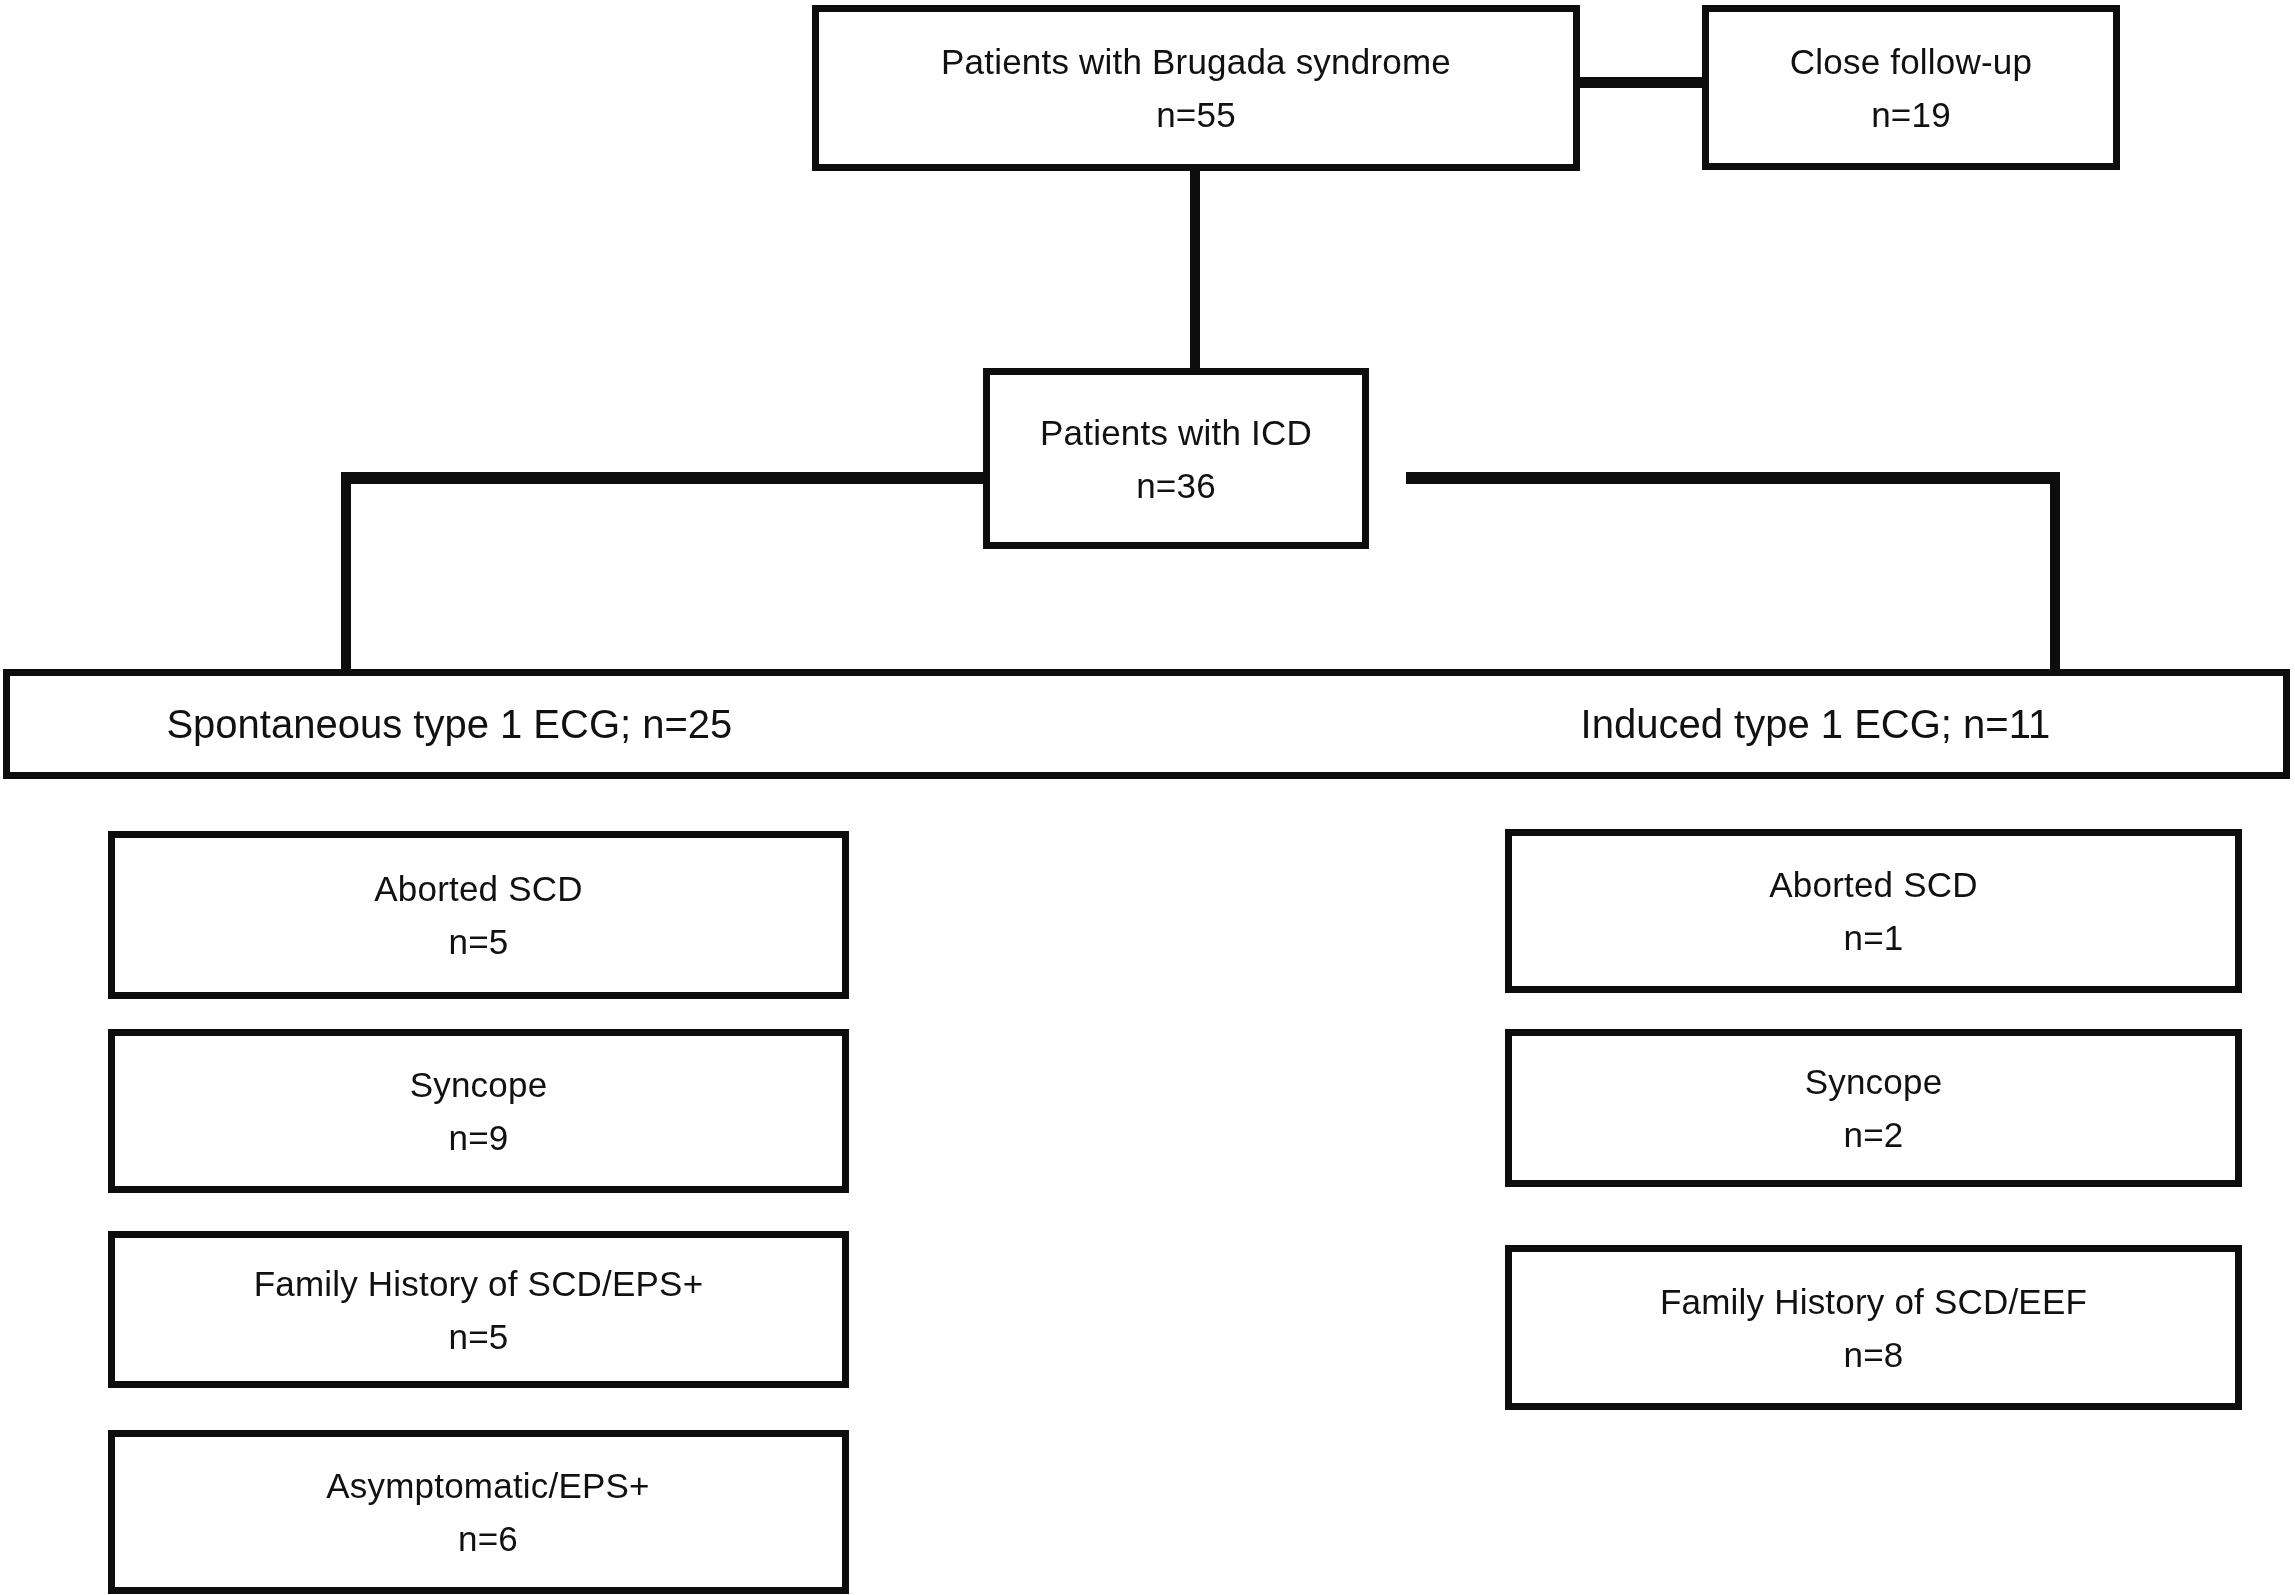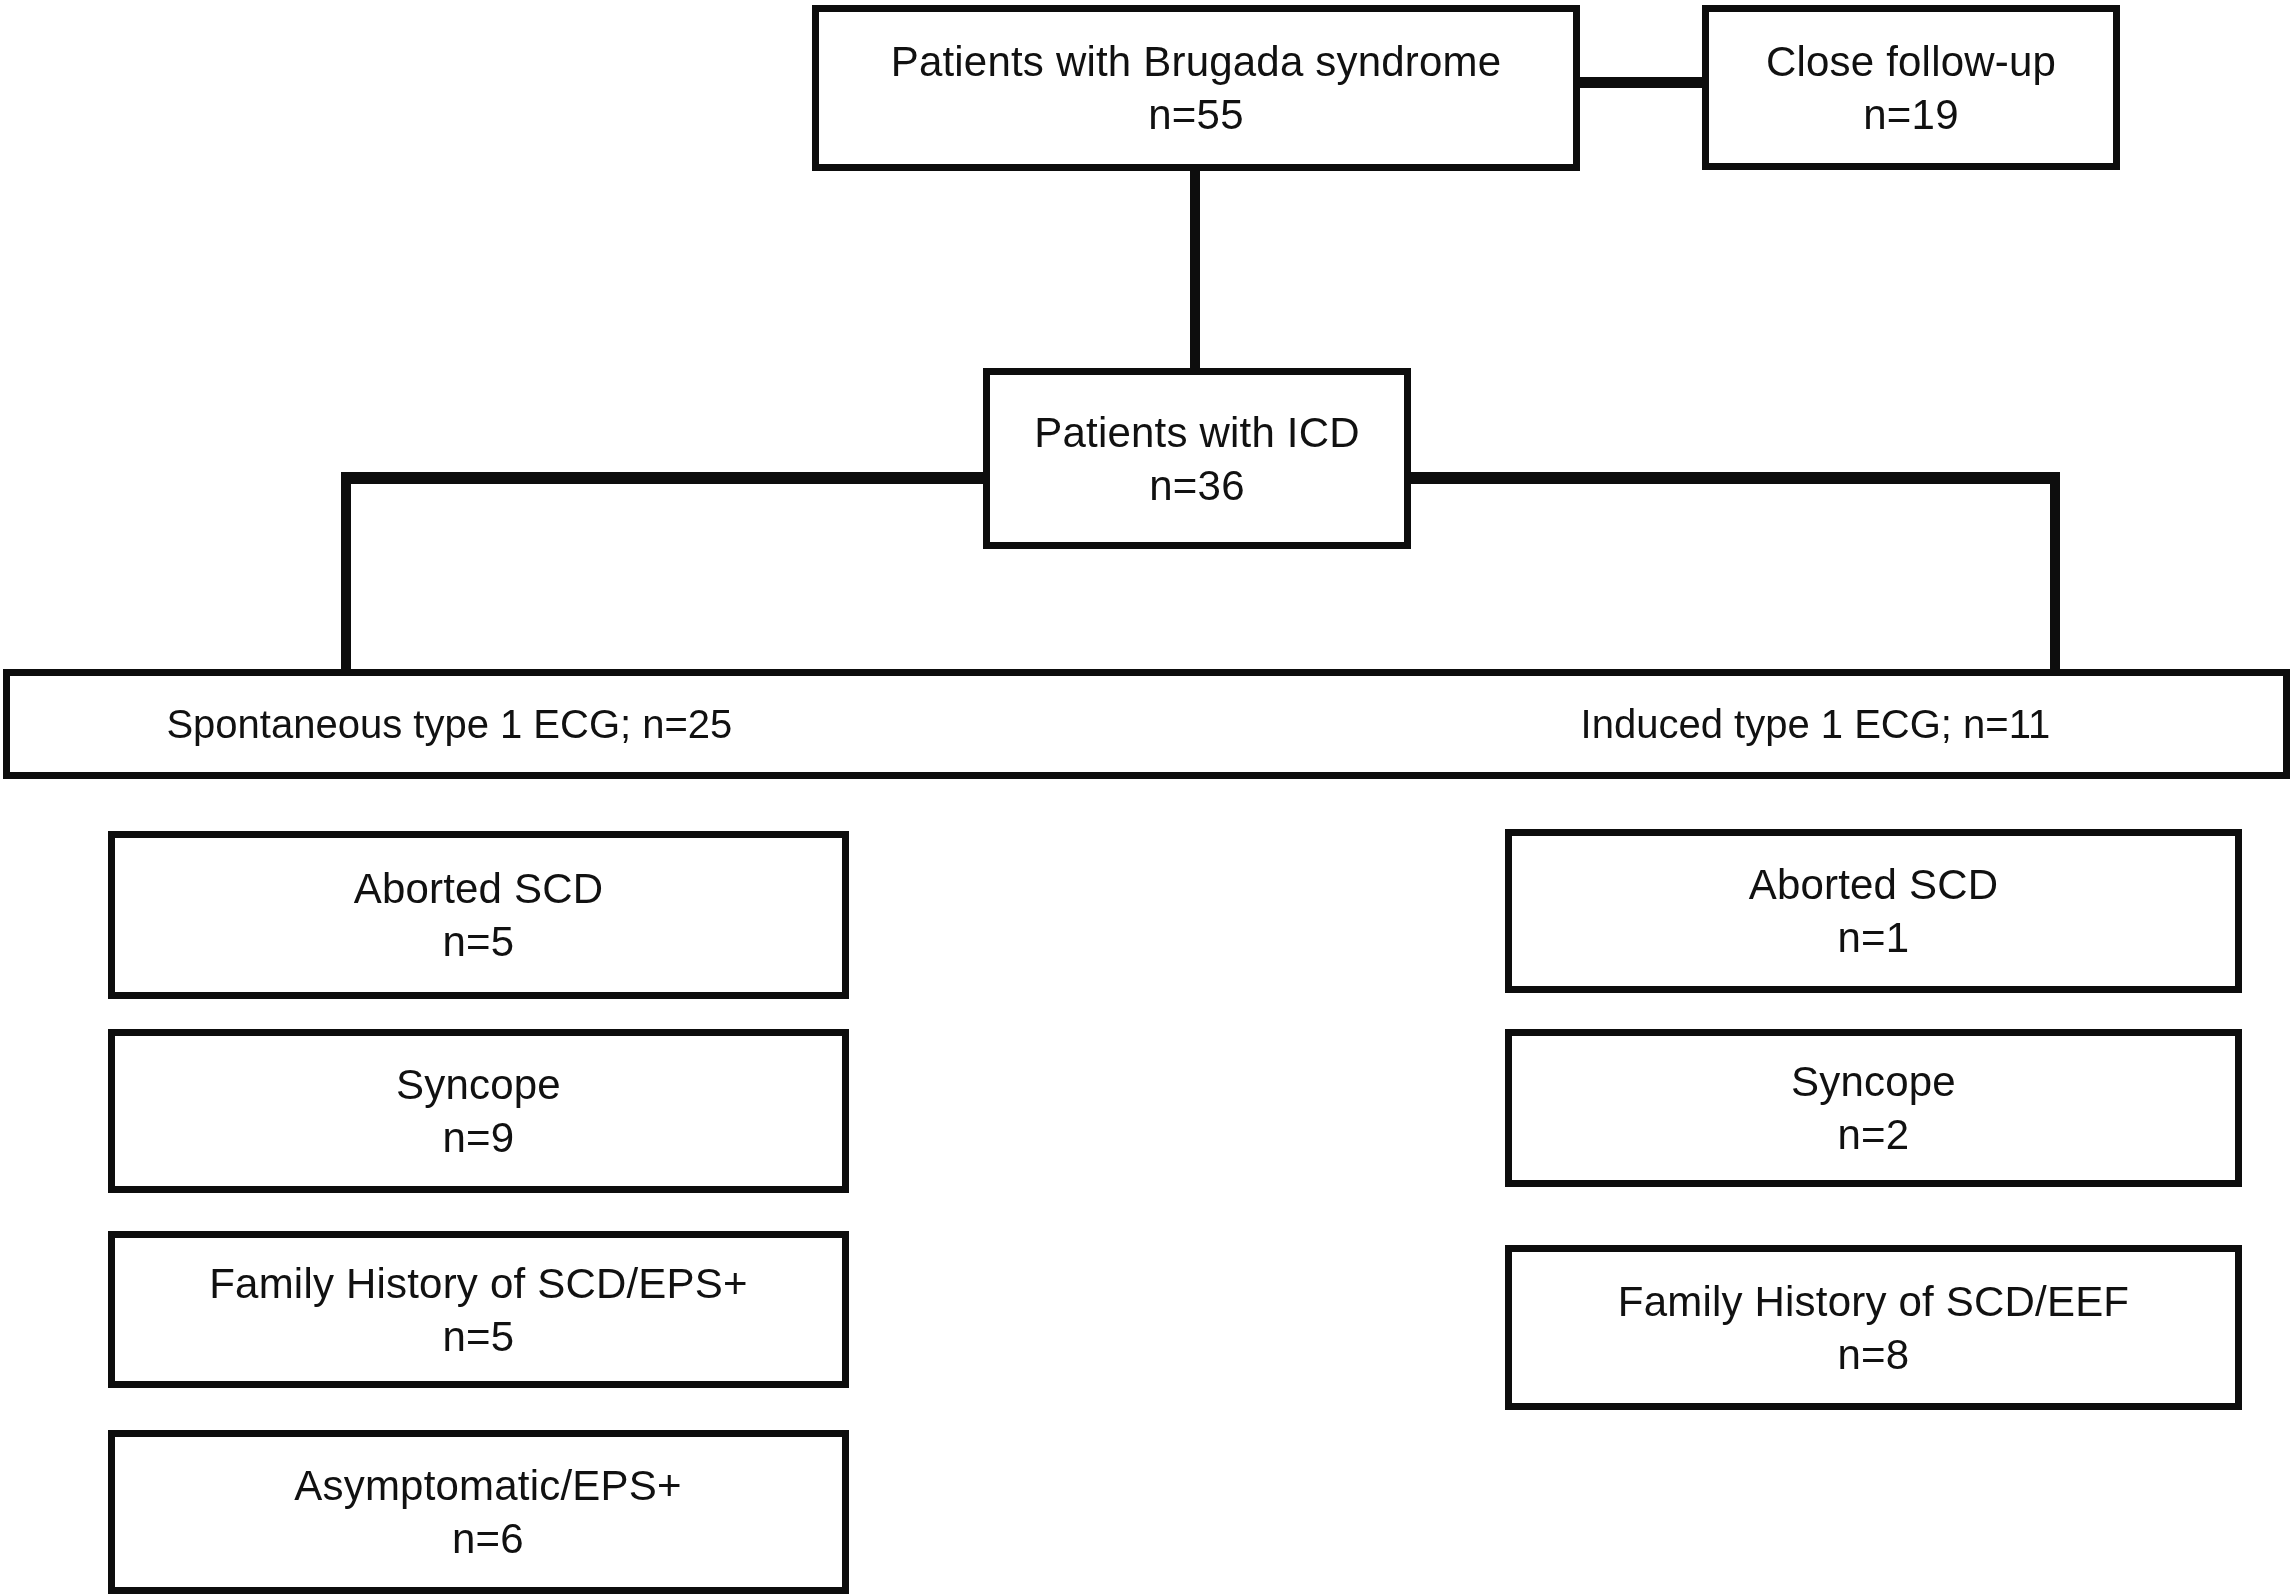--- a/index.html
+++ b/index.html
@@ -32,21 +32,21 @@
   .node{
     position:absolute;
     border:7.7px solid var(--line);
     background:var(--bg);
     box-sizing:border-box;
     display:flex;
     flex-direction:column;
     align-items:center;
     justify-content:center;
     text-align:center;
-    font-size:42px;
+    font-size:35px;
     line-height:53px;
     letter-spacing:0.2px;
   }
   .node .nline{
     white-space:nowrap;
   }
   .widebox{
     position:absolute;
     border:7.7px solid var(--line);
     background:var(--bg);
@@ -79,21 +79,21 @@
   <div class="node" style="left:812px; top:5.2px; width:768px; height:166px;">
     <div class="nline">Patients with Brugada syndrome</div>
     <div class="nline">n=55</div>
   </div>
 
   <div class="node" style="left:1702px; top:5.2px; width:418px; height:165px;">
     <div class="nline">Close follow-up</div>
     <div class="nline">n=19</div>
   </div>
 
-  <div class="node" style="left:983px; top:368px; width:428px; height:181px;">
+  <div class="node" style="left:983px; top:368px; width:386px; height:181px;">
     <div class="nline">Patients with ICD</div>
     <div class="nline">n=36</div>
   </div>
 
   <div class="widebox" style="left:3.4px; top:669px; width:2287px; height:110px;padding-left:8px;">
     <span class="wlabel" style="left:86px; width:706px;">Spontaneous type 1 ECG; n=25</span>
     <span class="wlabel" style="left:1452px; width:706px;">Induced type 1 ECG; n=11</span>
   </div>
 
   <div class="node" style="left:108px; top:831px; width:741px; height:168px;">

